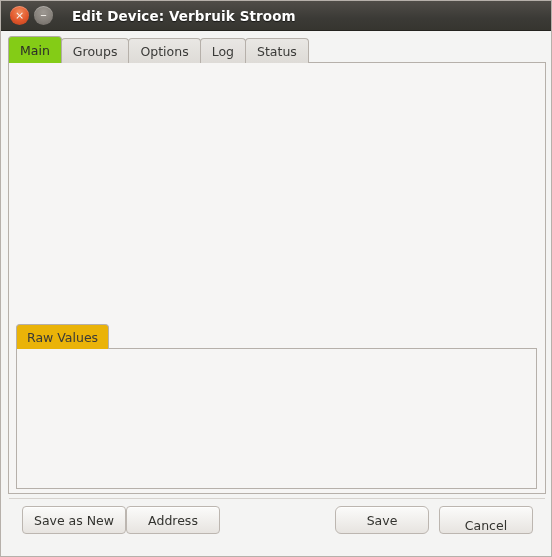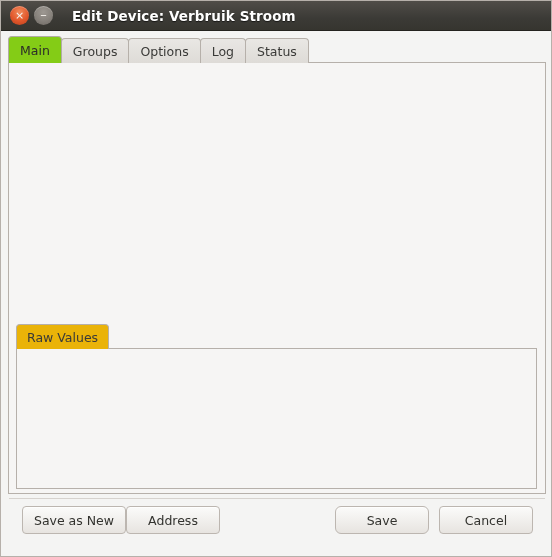--- a/index.html
+++ b/index.html
@@ -480,17 +480,17 @@
 
   <div class="btn" style="left:21px; top:505px; width:104px;">
     <span>Save as New</span>
   </div>
   <div class="btn" style="left:125px; top:505px; width:94px;">
     <span>Address</span>
   </div>
   <div class="btn" style="left:334px; top:505px; width:94px;border-radius:6px;">
     <span>Save</span>
   </div>
-  <div class="btn" style="left:438px; top:505px; width:94px;">
+  <div class="btn" style="left:438px; top:505px; width:94px;align-items:flex-end;">
     <span>Cancel</span>
   </div>
 
 </div>
 
 </body></html>

